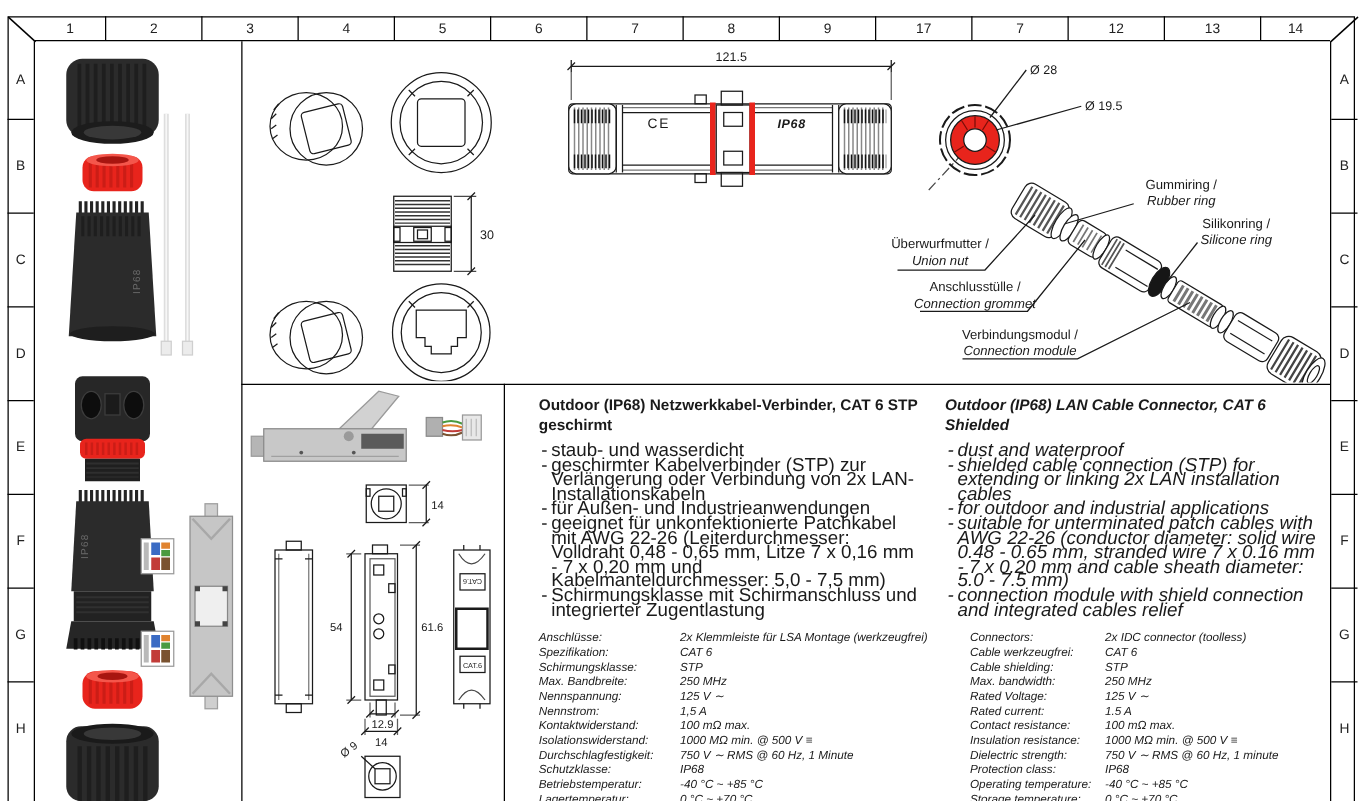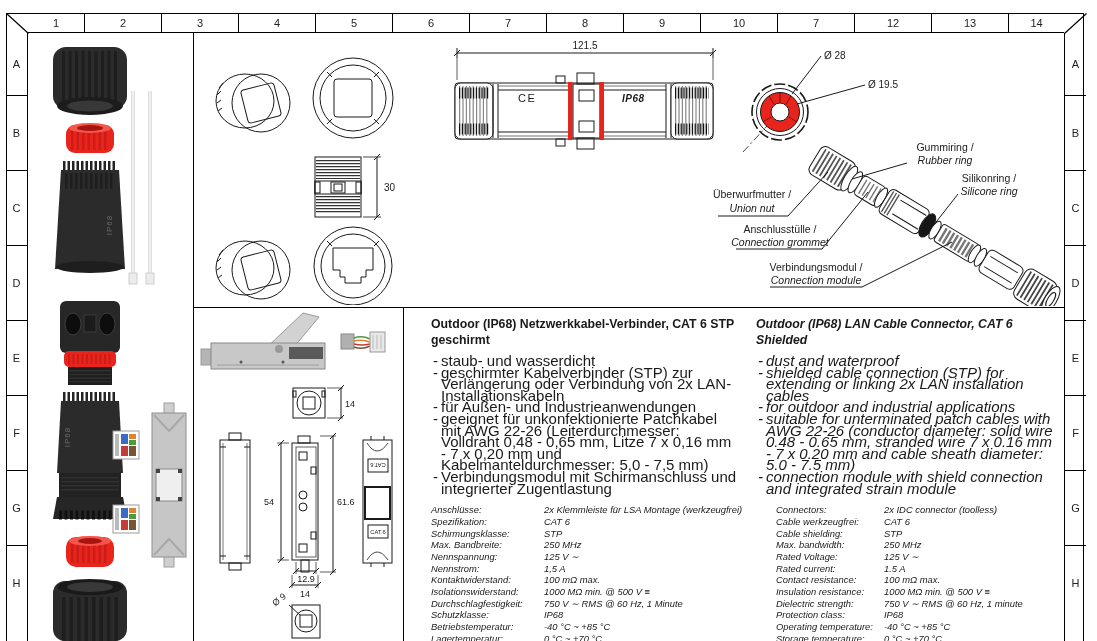--- a/index.html
+++ b/index.html
@@ -52,21 +52,21 @@
   <div class="band band-top">
       <div class="cell">1</div>
       <div class="cell">2</div>
       <div class="cell">3</div>
       <div class="cell">4</div>
       <div class="cell">5</div>
       <div class="cell">6</div>
       <div class="cell">7</div>
       <div class="cell">8</div>
       <div class="cell">9</div>
-      <div class="cell">10</div>
+      <div class="cell">17</div>
       <div class="cell">7</div>
       <div class="cell">12</div>
       <div class="cell">13</div>
       <div class="cell">14</div>
     </div>
   <div class="band band-left">
       <div class="cell">A</div>
       <div class="cell">B</div>
       <div class="cell">C</div>
       <div class="cell">D</div>
@@ -469,21 +469,21 @@
   <div class="spec spec-de">
     <div class="spec-title">
       <span>Outdoor (IP68) Netzwerkkabel-Verbinder, CAT 6 STP</span><br>
       <span>geschirmt</span>
     </div>
     <div class="bullets">
         <div class="bullet">staub- und wasserdicht</div>
         <div class="bullet">geschirmter Kabelverbinder (STP) zur Verlängerung oder Verbindung von 2x LAN-Installationskabeln</div>
         <div class="bullet">für Außen- und Industrieanwendungen</div>
         <div class="bullet">geeignet für unkonfektionierte Patchkabel mit AWG 22-26 (Leiterdurchmesser: Volldraht 0,48 - 0,65 mm, Litze 7 x 0,16 mm - 7 x 0,20 mm und Kabelmanteldurchmesser: 5,0 - 7,5 mm)</div>
-        <div class="bullet">Verbindungsmodul mit Schirmanschluss und integrierter Zugentlastung</div>
+        <div class="bullet">Schirmungsklasse mit Schirmanschluss und integrierter Zugentlastung</div>
       </div>
     <div class="spec-table">
         <div class="spec-row">
         <span class="spec-label">Anschlüsse:</span>
         <span class="spec-value">2x Klemmleiste für LSA Montage (werkzeugfrei)</span>
       </div>
         <div class="spec-row">
         <span class="spec-label">Spezifikation:</span>
         <span class="spec-value">CAT 6</span>
       </div>
@@ -537,21 +537,21 @@
   <div class="spec spec-en">
     <div class="spec-title">
       <span>Outdoor (IP68) LAN Cable Connector, CAT 6</span><br>
       <span>Shielded</span>
     </div>
     <div class="bullets">
         <div class="bullet">dust and waterproof</div>
         <div class="bullet">shielded cable connection (STP) for extending or linking 2x LAN installation cables</div>
         <div class="bullet">for outdoor and industrial applications</div>
         <div class="bullet">suitable for unterminated patch cables with AWG 22-26 (conductor diameter: solid wire 0.48 - 0.65 mm, stranded wire 7 x 0.16 mm - 7 x 0.20 mm and cable sheath diameter: 5.0 - 7.5 mm)</div>
-        <div class="bullet">connection module with shield connection and integrated strain module</div>
+        <div class="bullet">connection module with shield connection and integrated cables relief</div>
       </div>
     <div class="spec-table">
         <div class="spec-row">
         <span class="spec-label">Connectors:</span>
         <span class="spec-value">2x IDC connector (toolless)</span>
       </div>
         <div class="spec-row">
         <span class="spec-label">Cable werkzeugfrei:</span>
         <span class="spec-value">CAT 6</span>
       </div>

